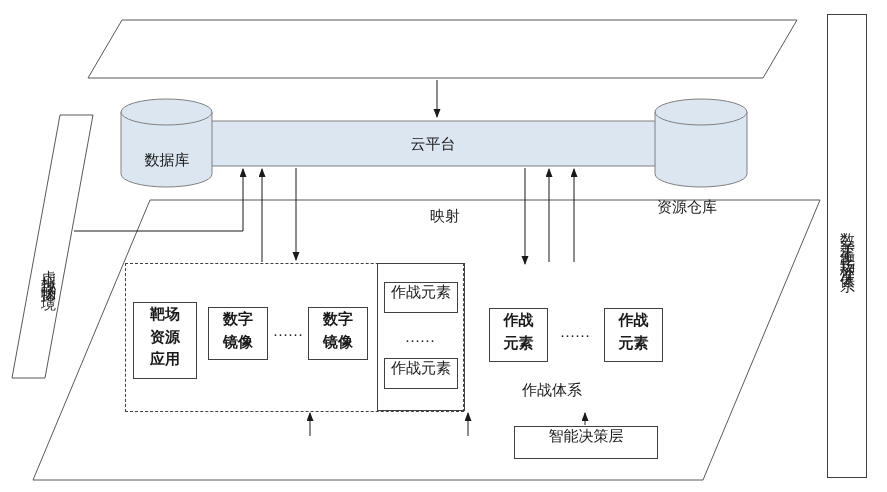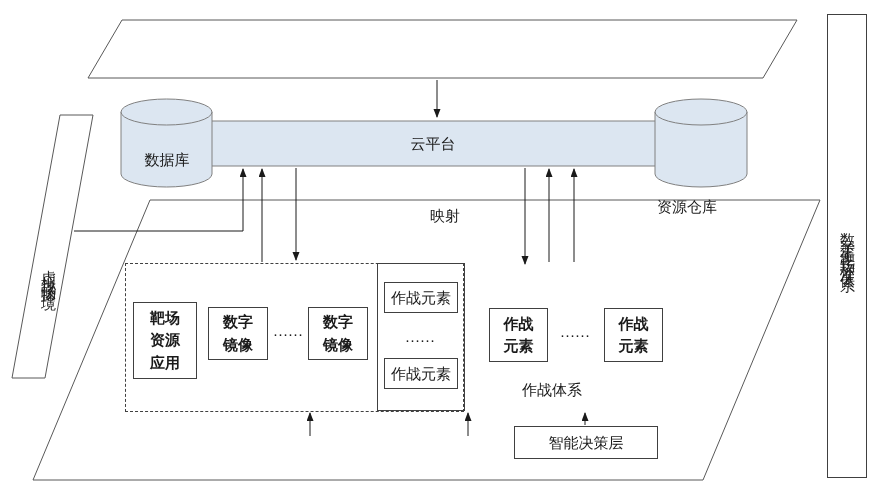--- a/index.html
+++ b/index.html
@@ -8,21 +8,21 @@
     font-family:"Liberation Serif","DejaVu Serif",serif;color:#1a1a1a;overflow:hidden;
   }
   #diagram-svg{position:absolute;left:0;top:0;width:887px;height:492px;}
   .label{position:absolute;font-size:15px;text-align:center;line-height:1.2;white-space:nowrap;}
   .vlabel{
     position:absolute;font-size:15px;writing-mode:vertical-rl;text-orientation:upright;
     display:flex;align-items:center;justify-content:center;white-space:nowrap;
   }
   .box{
     position:absolute;border:1px solid #404040;background:#fff;
-    display:flex;align-items:center;justify-content:center;font-size:15px;text-align:center;
+    display:flex;justify-content:center;font-size:15px;text-align:center;
   }
   .box .wrap2{display:block;width:2em;line-height:1.5;text-align:center;font-weight:bold;}
   .box .wrap1{display:block;line-height:1.2;text-align:center;}
   .dashed{
     position:absolute;border:1px dashed #404040;background:transparent;
   }
   .dots{position:absolute;font-size:15px;text-align:center;line-height:1;}
   #right-panel{
     position:absolute;left:827px;top:14px;width:38px;height:462px;
     border:1px solid #404040;background:#fff;

